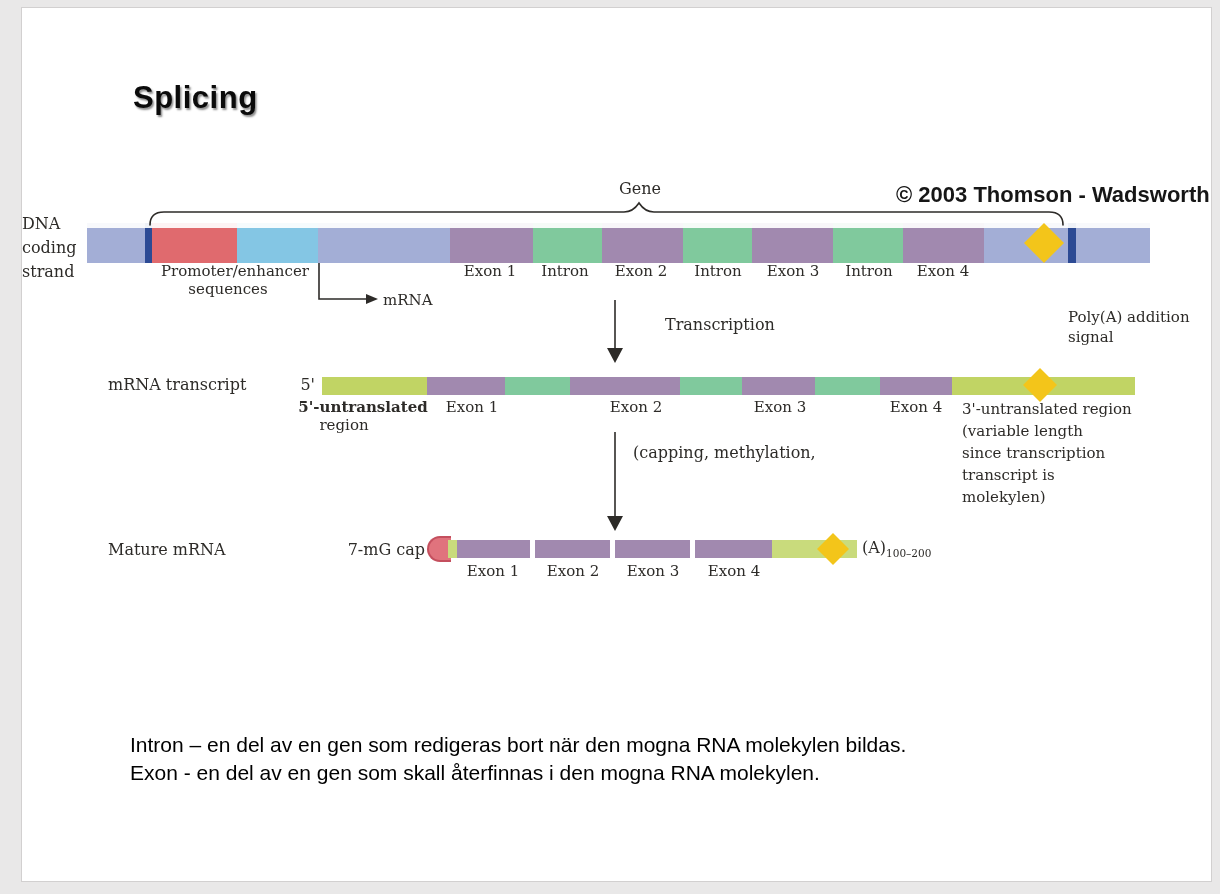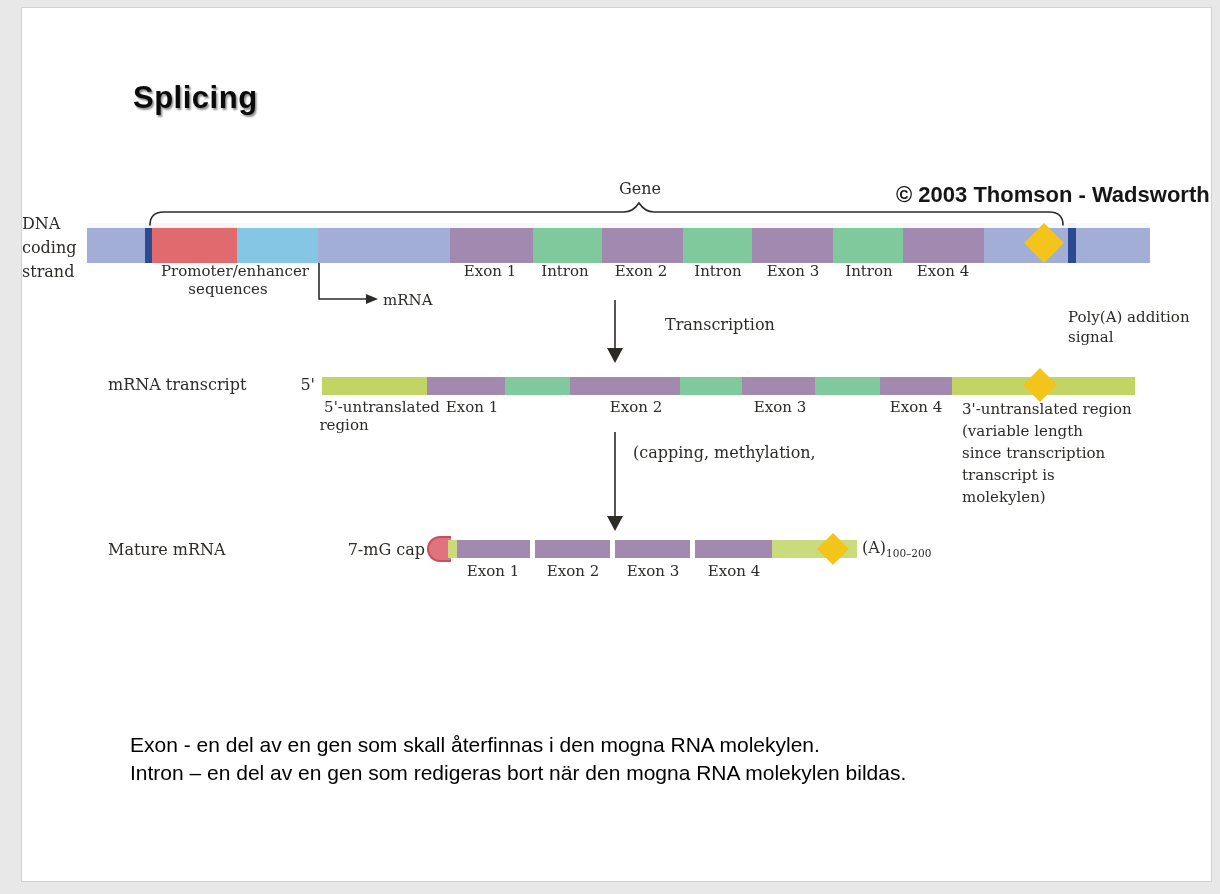--- a/index.html
+++ b/index.html
@@ -105,21 +105,21 @@
     <div class="seg" style="width: 78px; background: rgb(161, 137, 175);"></div>
     <div class="seg" style="width: 65px; background: rgb(128, 201, 157);"></div>
     <div class="seg" style="width: 110px; background: rgb(161, 137, 175);"></div>
     <div class="seg" style="width: 62px; background: rgb(128, 201, 157);"></div>
     <div class="seg" style="width: 73px; background: rgb(161, 137, 175);"></div>
     <div class="seg" style="width: 65px; background: rgb(128, 201, 157);"></div>
     <div class="seg" style="width: 72px; background: rgb(161, 137, 175);"></div>
     <div class="seg" style="width: 183px; background: rgb(193, 212, 100);"></div>
   </div>
 
-<div class="abs fig f15 ctr" style="left:382px; top:398px;">5'-untranslated</div>
+<div class="abs fig f15 ctr" style="left:363px; top:398px;font-weight:bold;">5'-untranslated</div>
 <div class="abs fig f15 ctr" style="left:344px; top:416px;">region</div>
 <div class="abs fig f15 ctr" style="left:472px; top:398px;">Exon 1</div>
 <div class="abs fig f15 ctr" style="left:636px; top:398px;">Exon 2</div>
 <div class="abs fig f15 ctr" style="left:780px; top:398px;">Exon 3</div>
 <div class="abs fig f15 ctr" style="left:916px; top:398px;">Exon 4</div>
 
 <div class="abs fig f15" style="left:962px; top:398px; line-height:22px;">
   <div>3'-untranslated region</div>
   <div>(variable length</div>
   <div>since transcription</div>
@@ -146,22 +146,22 @@
     <div class="seg" style="width: 85px; background: rgb(201, 219, 124);"></div>
   </div>
 <div class="abs fig f16 nowrap" style="left:862px; top:538px;"><span>(A)</span><span class="sub">100–200</span></div>
 
 <div class="abs fig f15 ctr" style="left:493px; top:562px;">Exon 1</div>
 <div class="abs fig f15 ctr" style="left:573px; top:562px;">Exon 2</div>
 <div class="abs fig f15 ctr" style="left:653px; top:562px;">Exon 3</div>
 <div class="abs fig f15 ctr" style="left:734px; top:562px;">Exon 4</div>
 
 <div class="abs notes" style="left:130px; top:731px;">
+  <div>Intron – en del av en gen som redigeras bort när den mogna RNA molekylen bildas.</div>
   <div>Exon -  en del av en gen som skall återfinnas i den mogna RNA molekylen.</div>
-  <div>Intron – en del av en gen som redigeras bort när den mogna RNA molekylen bildas.</div>
 </div>
 
 <svg class="overlay" width="1220" height="894" viewBox="0 0 1220 894">
   <path class="ink-line" d="M 150 225 Q 150 212 164 212 L 624 212 Q 633 212 639 203 Q 645 212 654 212 L 1049 212 Q 1063 212 1063 225" stroke-linecap="round"></path>
   <path class="ink-line" d="M 319 263 L 319 299 L 366 299"></path>
   <polygon class="ink-fill" points="366,294 378,299 366,304"></polygon>
   <line class="ink-line" x1="615" y1="300" x2="615" y2="349" stroke-width="2.4"></line>
   <polygon class="ink-fill" points="607,348 623,348 615,363"></polygon>
   <line class="ink-line" x1="615" y1="432" x2="615" y2="517" stroke-width="2.4"></line>
   <polygon class="ink-fill" points="607,516 623,516 615,531"></polygon>

